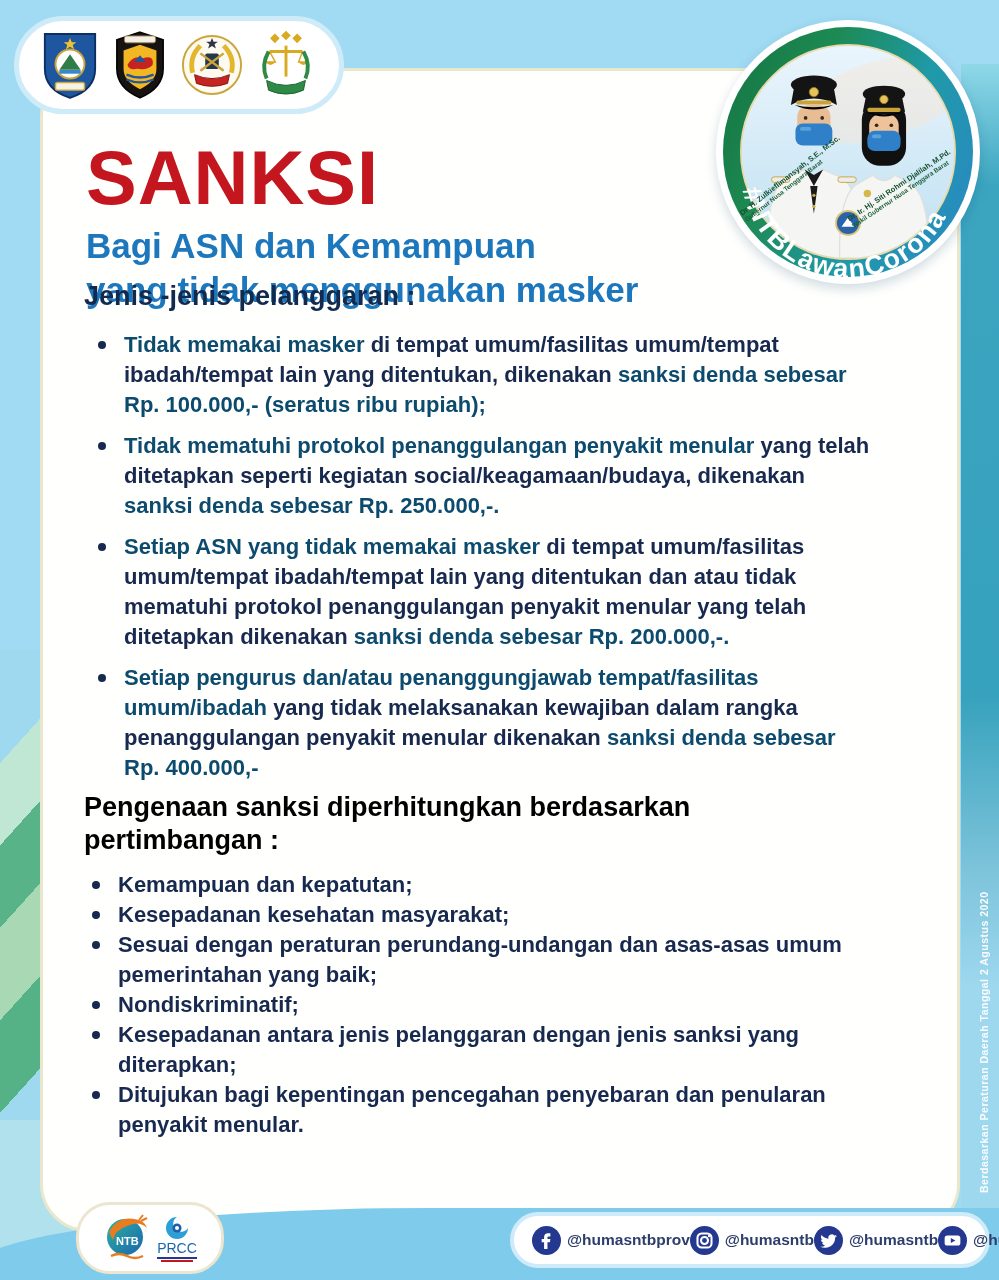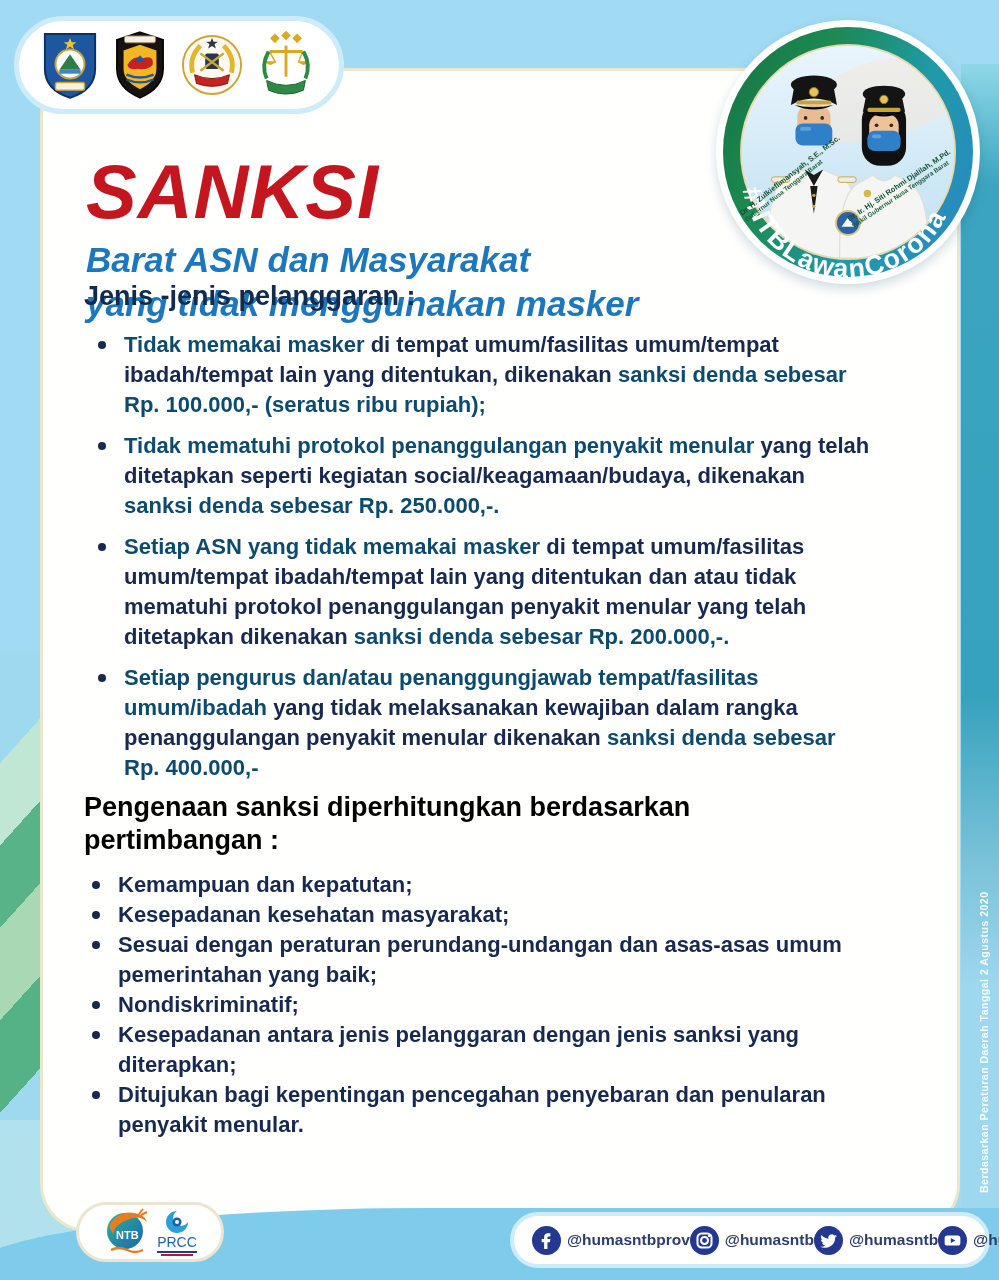--- a/index.html
+++ b/index.html
@@ -26,21 +26,21 @@
   .panel{position:absolute;left:40px;top:68px;width:920px;height:1164px;background:#fffffe;
     border-radius:48px;border:3px solid #e9e8cd;box-sizing:border-box;z-index:2;}
 
   
   .logo-pill{position:absolute;left:14px;top:16px;width:330px;height:98px;background:#fff;border-radius:50px;
     border:5px solid #cdebf8;box-sizing:border-box;display:flex;align-items:center;justify-content:center;
     gap:12px;padding:0 14px;z-index:5;}
   .logo-pill svg{display:block;}
 
   
-  .title-block{position:absolute;left:86px;top:156px;z-index:4;font-style:italic;}
+  .title-block{position:absolute;left:86px;top:142px;z-index:4;}
   .title-main{font-size:76px;font-weight:bold;color:#c4161e;line-height:.95;letter-spacing:1px;}
   .title-sub{font-size:35px;font-weight:bold;color:#1c77bd;line-height:1.26;margin-top:10px;}
 
   
   .badge{position:absolute;left:716px;top:20px;width:264px;height:264px;z-index:6;}
   .badge-outer{position:absolute;inset:0;border-radius:50%;background:#fff;box-shadow:0 5px 12px rgba(0,60,90,.18);}
   .badge-ring{position:absolute;inset:7px;border-radius:50%;
     background:linear-gradient(115deg,#14733f 0%,#1d8a54 32%,#1f9aa8 62%,#2b86c8 100%);}
   .badge-inner{position:absolute;inset:24px;border-radius:50%;overflow:hidden;background:#dff0fa;border:2px solid #e8d9a8;}
   .badge-inner svg{position:absolute;inset:0;width:100%;height:100%;}
@@ -58,21 +58,21 @@
   ul.vlist,ul.plist{list-style:none;margin:0;padding:0;}
   ul.vlist li{position:relative;padding-left:40px;font-size:22px;font-weight:bold;line-height:30px;margin-bottom:11px;max-width:770px;}
   ul.vlist li:last-child{margin-bottom:8px;}
   ul.vlist li::before{content:"";position:absolute;left:14px;top:11px;width:8px;height:8px;border-radius:50%;background:#17294e;}
   ul.plist li{position:relative;padding-left:34px;font-size:22px;font-weight:bold;line-height:30px;color:#17294e;max-width:780px;}
   ul.plist li::before{content:"";position:absolute;left:8px;top:11px;width:8px;height:8px;border-radius:50%;background:#17294e;}
   .seg-red{color:#0c4a6e;}
   .seg-navy{color:#17294e;}
 
   
-  .footer-left-pill{position:absolute;left:76px;top:1202px;width:148px;height:60px;background:#fff;border-radius:34px;
+  .footer-left-pill{position:absolute;left:76px;top:1202px;width:148px;height:72px;background:#fff;border-radius:34px;
     border:3px solid #ece5cf;box-sizing:border-box;display:flex;align-items:center;justify-content:center;gap:8px;z-index:5;}
   .social-pill{position:absolute;left:510px;top:1212px;width:480px;height:56px;background:#fff;border-radius:28px;
     border:4px solid #cdebf8;box-sizing:border-box;display:flex;align-items:center;justify-content:space-between;
     padding:0 18px;z-index:5;}
   .social-item{display:flex;align-items:center;gap:6px;}
   .social-item .handle{font-size:15.5px;font-weight:bold;color:#2c3e6b;}
   .prcc-label{font-size:14px;font-weight:normal;color:#1b66ad;line-height:1;}
   .prcc-sub{width:40px;height:2px;background:#24388f;margin-top:2px;}
   .prcc-sub2{width:32px;height:2px;background:#c4161e;margin-top:1px;}
 
@@ -200,21 +200,21 @@
     </div>
     <div class="badge-name name-vice">
       <div>Dr. Ir. Hj. Siti Rohmi Djalilah, M.Pd.</div>
       <div class="nm-title">Wakil Gubernur Nusa Tenggara Barat</div>
     </div>
   </div>
 
   <div class="title-block">
     <div class="title-main">SANKSI</div>
     <div class="title-sub">
-      <div>Barat ASN dan Masyarakat</div>
+      <div>Bagi ASN dan Kemampuan</div>
       <div>yang tidak menggunakan masker</div>
     </div>
   </div>
 
   <div class="content">
     <h2 class="sec-heading">Jenis -jenis pelanggaran :</h2>
     <ul class="vlist">
       <li><span class="seg-red">Tidak memakai masker</span><span class="seg-navy"> di tempat umum/fasilitas umum/tempat ibadah/tempat lain yang ditentukan, dikenakan </span><span class="seg-red">sanksi denda sebesar Rp. 100.000,- (seratus ribu rupiah);</span></li>
       <li><span class="seg-red">Tidak mematuhi protokol penanggulangan penyakit menular</span><span class="seg-navy"> yang telah ditetapkan seperti kegiatan social/keagamaan/budaya, dikenakan </span><span class="seg-red">sanksi denda sebesar Rp. 250.000,-.</span></li>
       <li><span class="seg-red">Setiap ASN yang tidak memakai masker</span><span class="seg-navy"> di tempat umum/fasilitas umum/tempat ibadah/tempat lain yang ditentukan dan atau tidak mematuhi protokol penanggulangan penyakit menular yang telah ditetapkan dikenakan </span><span class="seg-red">sanksi denda sebesar Rp. 200.000,-.</span></li>

